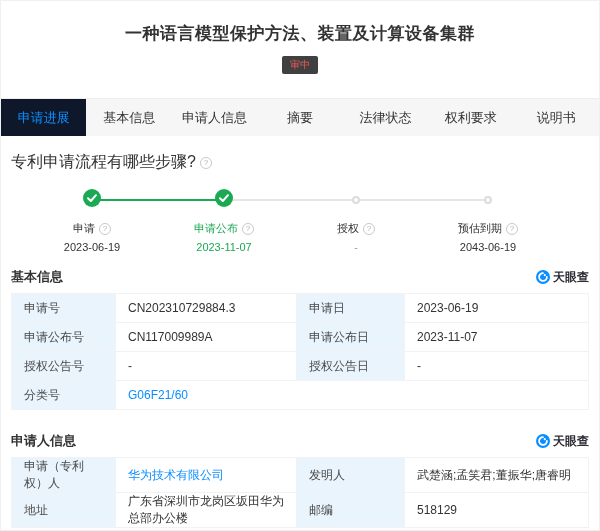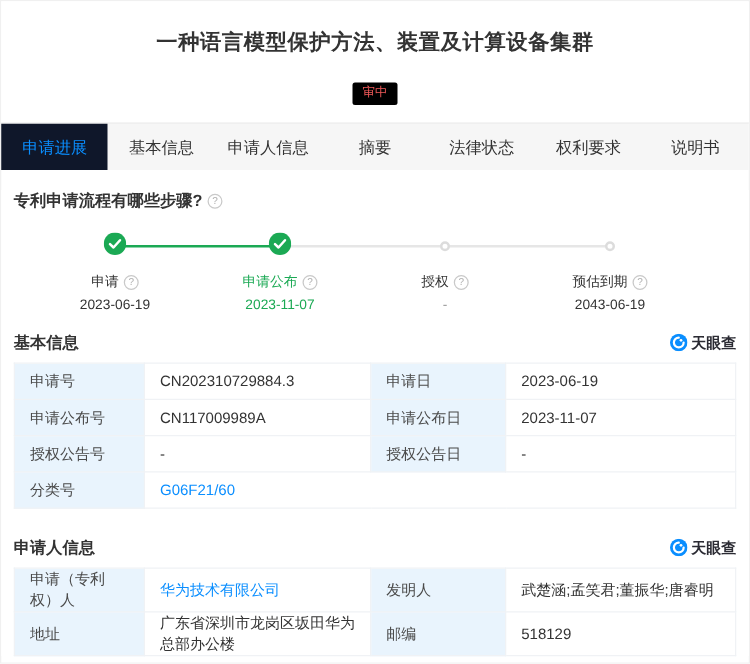--- a/index.html
+++ b/index.html
@@ -3,34 +3,34 @@
 <meta charset="utf-8">
 <style>
   * { margin:0; padding:0; box-sizing:border-box; }
   html,body { width:600px; height:531px; background:#fff; }
   body { font-family:"Liberation Sans","DejaVu Sans",sans-serif; color:#333; overflow:hidden; }
   .page { width:600px; height:531px; border:1px solid #f0f0f0; background:#fff; }
 
   
   .title-area { height:97px; text-align:center; padding-top:21px; background:#fff;font-family:Liberation Serif, serif; }
   .page-title { font-size:17px; font-weight:700; color:#333; letter-spacing:0.5px; }
-  .badge { display:inline-block; margin-top:21px; font-size:10px; line-height:1;
-           padding:4px 8px; border-radius:2px; color:#f25a5a; background:#000000; }
+  .badge { display:inline-block; margin-top:11px; font-size:10px; line-height:1;
+           padding:4px 8px; border-radius:2px; color:#f25a5a; background:#404040; }
 
   
   .tabs { display:flex; height:38px; background:#f6f6f6; border-top:1px solid #ededed; }
   .tab { flex:1; display:flex; align-items:center; justify-content:center;
          font-size:13px; color:#333; cursor:pointer; }
   .tab.active { background:#0f172a; color:#0a8eff; font-weight:400; }
 
   
   .content { padding:0 10px; background:#fff; }
 
   .flow-heading-row { margin-top:16px; display:flex; align-items:center; }
-  .flow-heading { font-size:13px; font-weight:700; color:#333; }
+  .flow-heading { font-size:16px; font-weight:400; color:#333; }
 
   .help-icon { display:inline-flex; align-items:center; justify-content:center;
                width:12px; height:12px; border:1px solid #c9c9c9; border-radius:50%;
                color:#b0b0b0; font-size:8px; line-height:1; margin-left:4px; flex:none; }
 
   
   .stepper { display:flex; margin:18px 35px 0 15px; }
   .step { flex:1; position:relative; text-align:center; }
   .node-row { height:18px; display:flex; align-items:center; justify-content:center;
               position:relative; }

